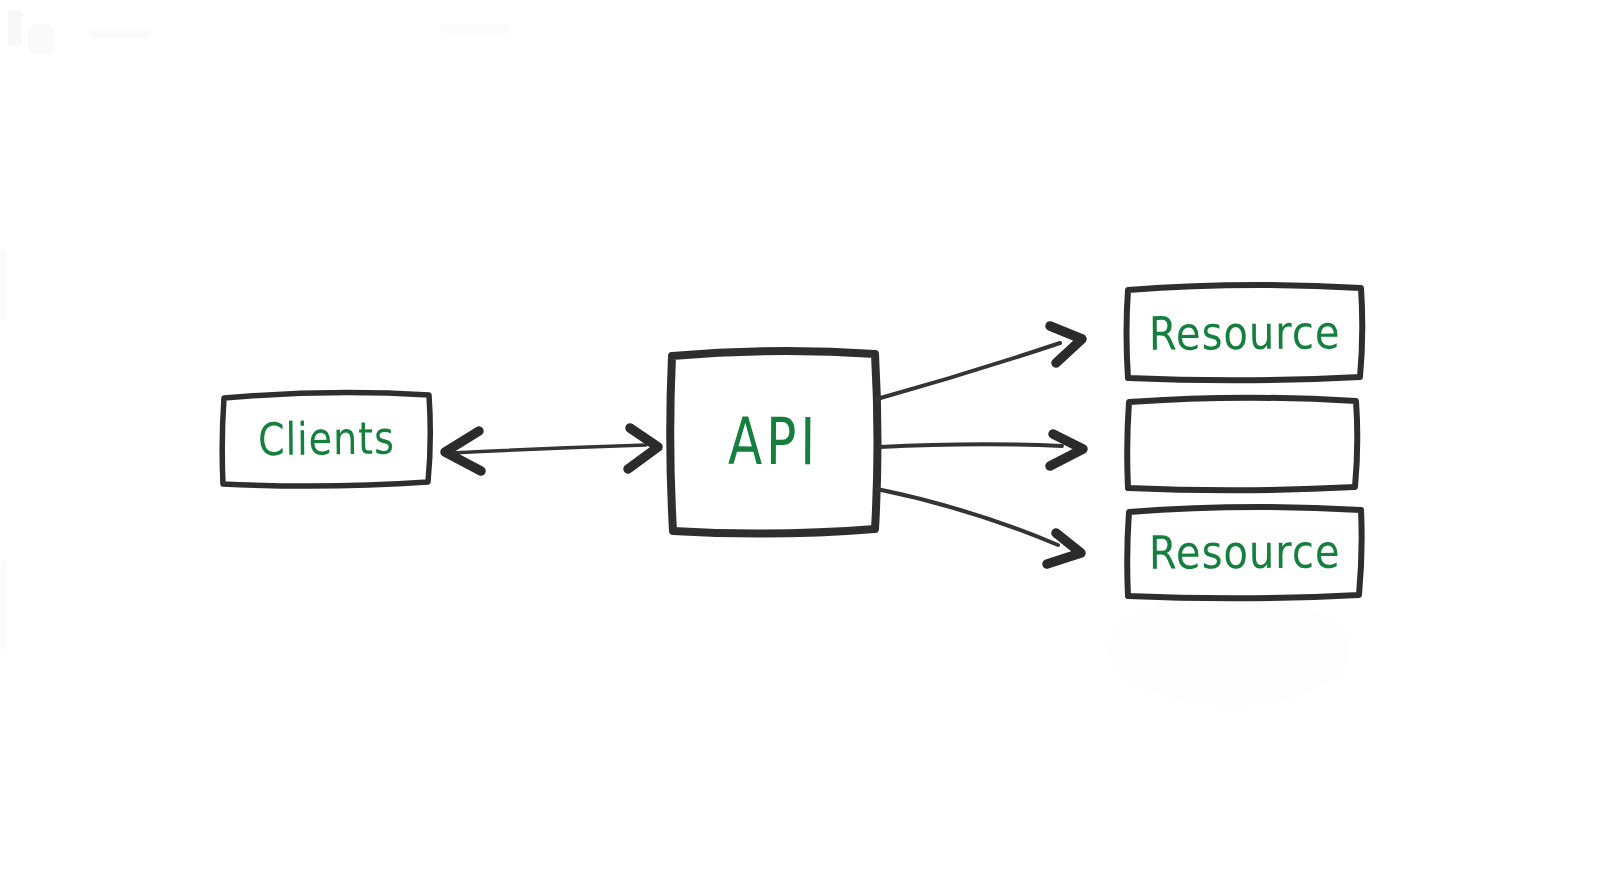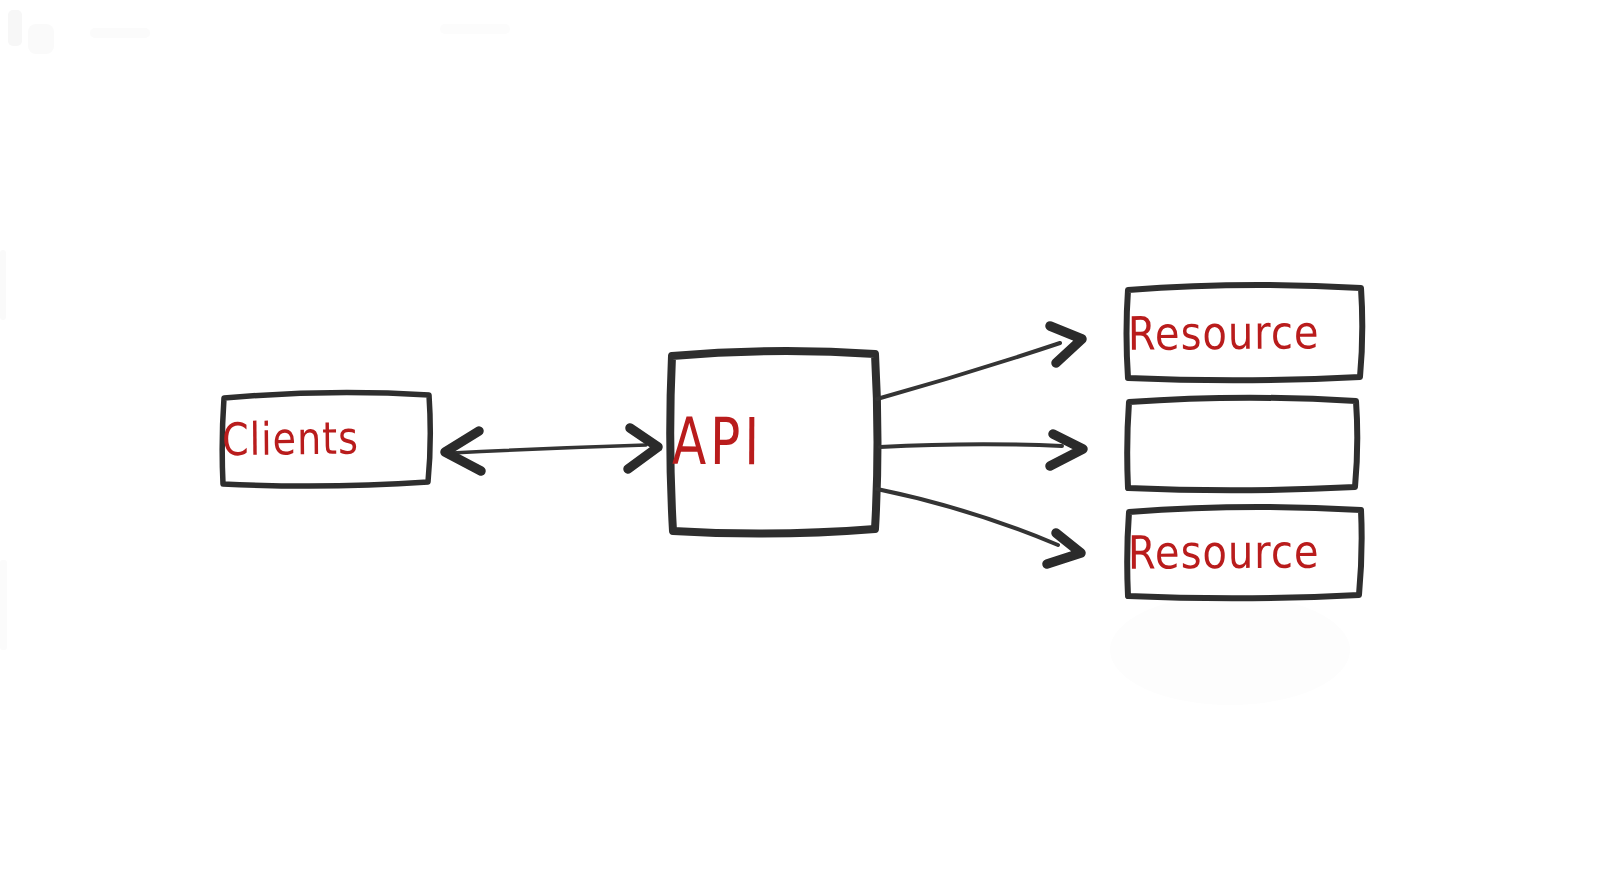--- a/index.html
+++ b/index.html
@@ -39,22 +39,22 @@
   .strokes path.head {
     fill: none;
     stroke: #2b2b2b;
     stroke-linecap: round;
     stroke-linejoin: round;
   }
   .node-label {
     position: absolute;
     display: flex;
     align-items: center;
-    justify-content: flex-start;
-    color: #b91c1c;
+    justify-content: center;
+    color: #15803d;
     white-space: nowrap;
     pointer-events: none;
   }
   .node-label span { display: inline-block; }
   .label-clients span {
     font-size: 38px;
     transform: scaleY(1.18) rotate(-0.6deg);
     letter-spacing: 1px;
   }
   .label-api span {

